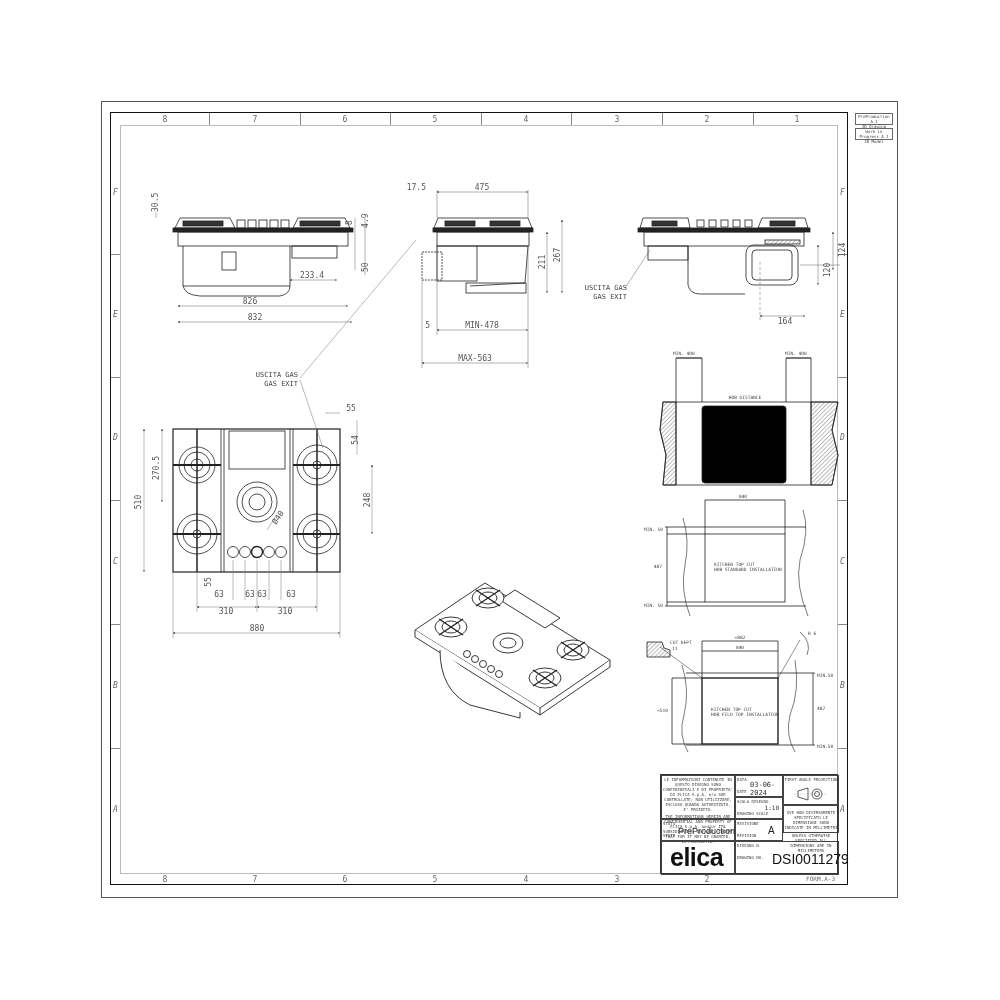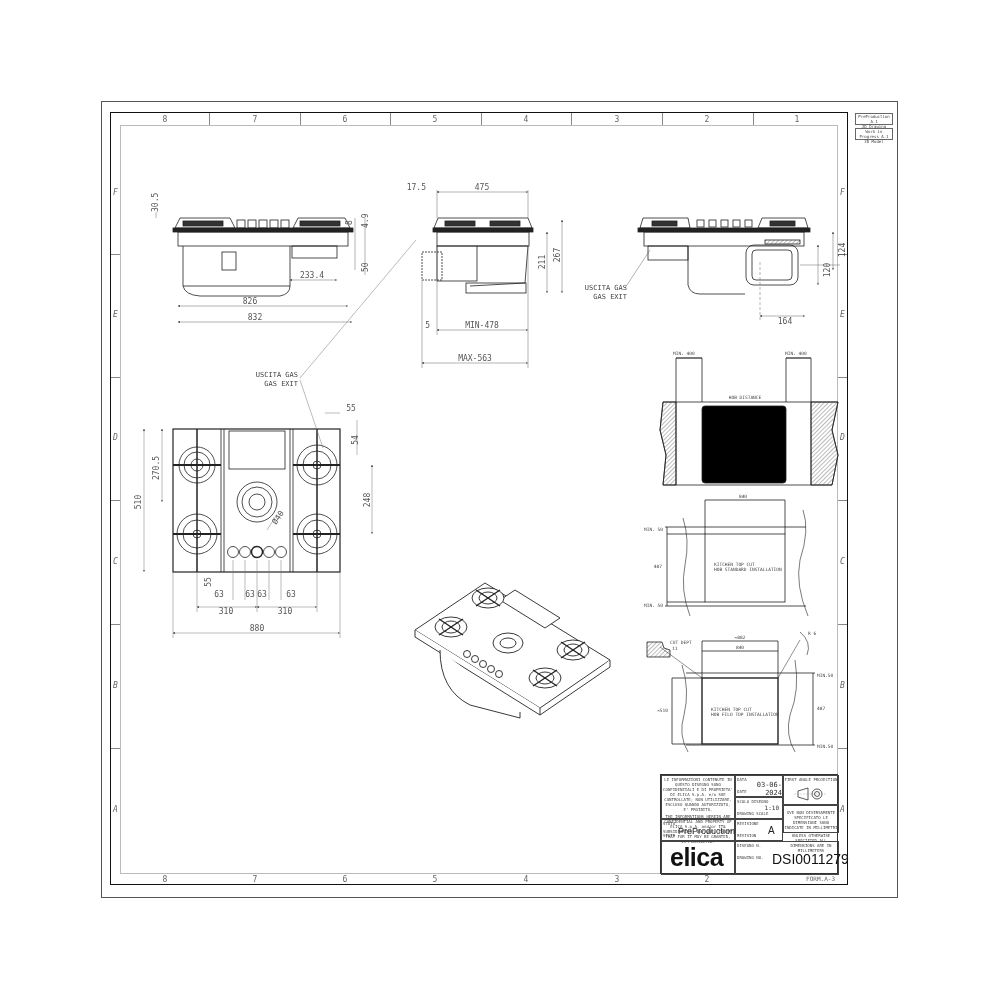--- a/index.html
+++ b/index.html
@@ -380,21 +380,21 @@
   <text class="small" x="711" y="716">HOB FILO TOP INSTALLATION</text>
 </svg>
 
 <div class="tb" style="left:660px;top:774px;width:178px;height:100px;">
 
   <div class="tb-cell tiny" style="left:0;top:0;width:74px;height:44px;padding:1px;text-align:center;">
     <div>LE INFORMAZIONI CONTENUTE IN QUESTO DISEGNO SONO CONFIDENZIALI E DI PROPRIETA' DI ELICA S.p.A. e/o SUE CONTROLLATE; NON UTILIZZARE, ESCLUSO QUANDO AUTORIZZATO, E' PROIBITO.</div>
     <div style="margin-top:2px;">THE INFORMATIONS HEREIN ARE CONFIDENTIAL AND PROPERTY OF ELICA S.p.A. and/or ITS SUBSIDIARIES; ANY USE, EXCEPT THAT FOR IT MAY BE GRANTED, IS PROHIBITED.</div>
   </div>
 
-  <div class="tb-cell" style="left:74px;top:0;width:48px;height:22px;text-align:right;">
+  <div class="tb-cell" style="left:74px;top:0;width:48px;height:22px;">
     <div class="tiny" style="position:absolute;left:1px;top:1px;">DATA</div>
     <div class="tiny" style="position:absolute;left:1px;top:13px;">DATE</div>
     <div style="position:absolute;left:14px;top:5px;font-size:7px;color:#333;">03-06-2024</div>
   </div>
 
   <div class="tb-cell" style="left:74px;top:22px;width:48px;height:22px;">
     <div class="tiny" style="position:absolute;left:1px;top:1px;">SCALA DISEGNO</div>
     <div class="tiny" style="position:absolute;left:1px;top:13px;">DRAWING SCALE</div>
     <div style="position:absolute;right:3px;top:6px;font-size:6px;color:#333;">1:10</div>
   </div>

